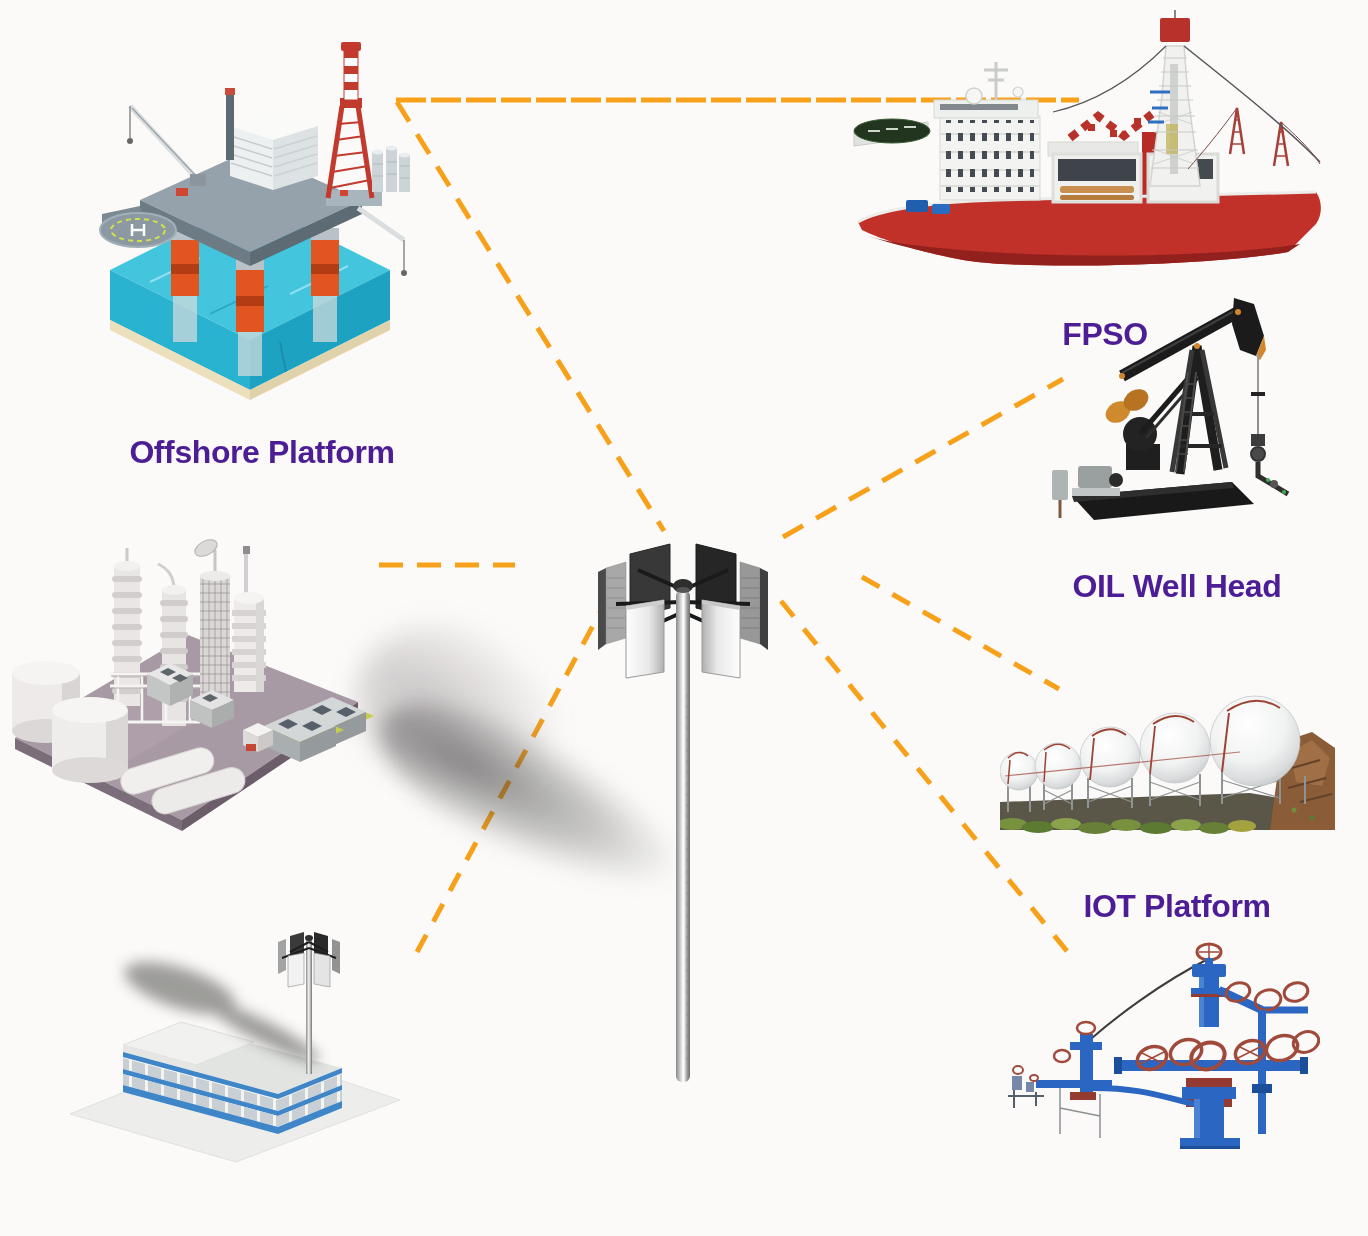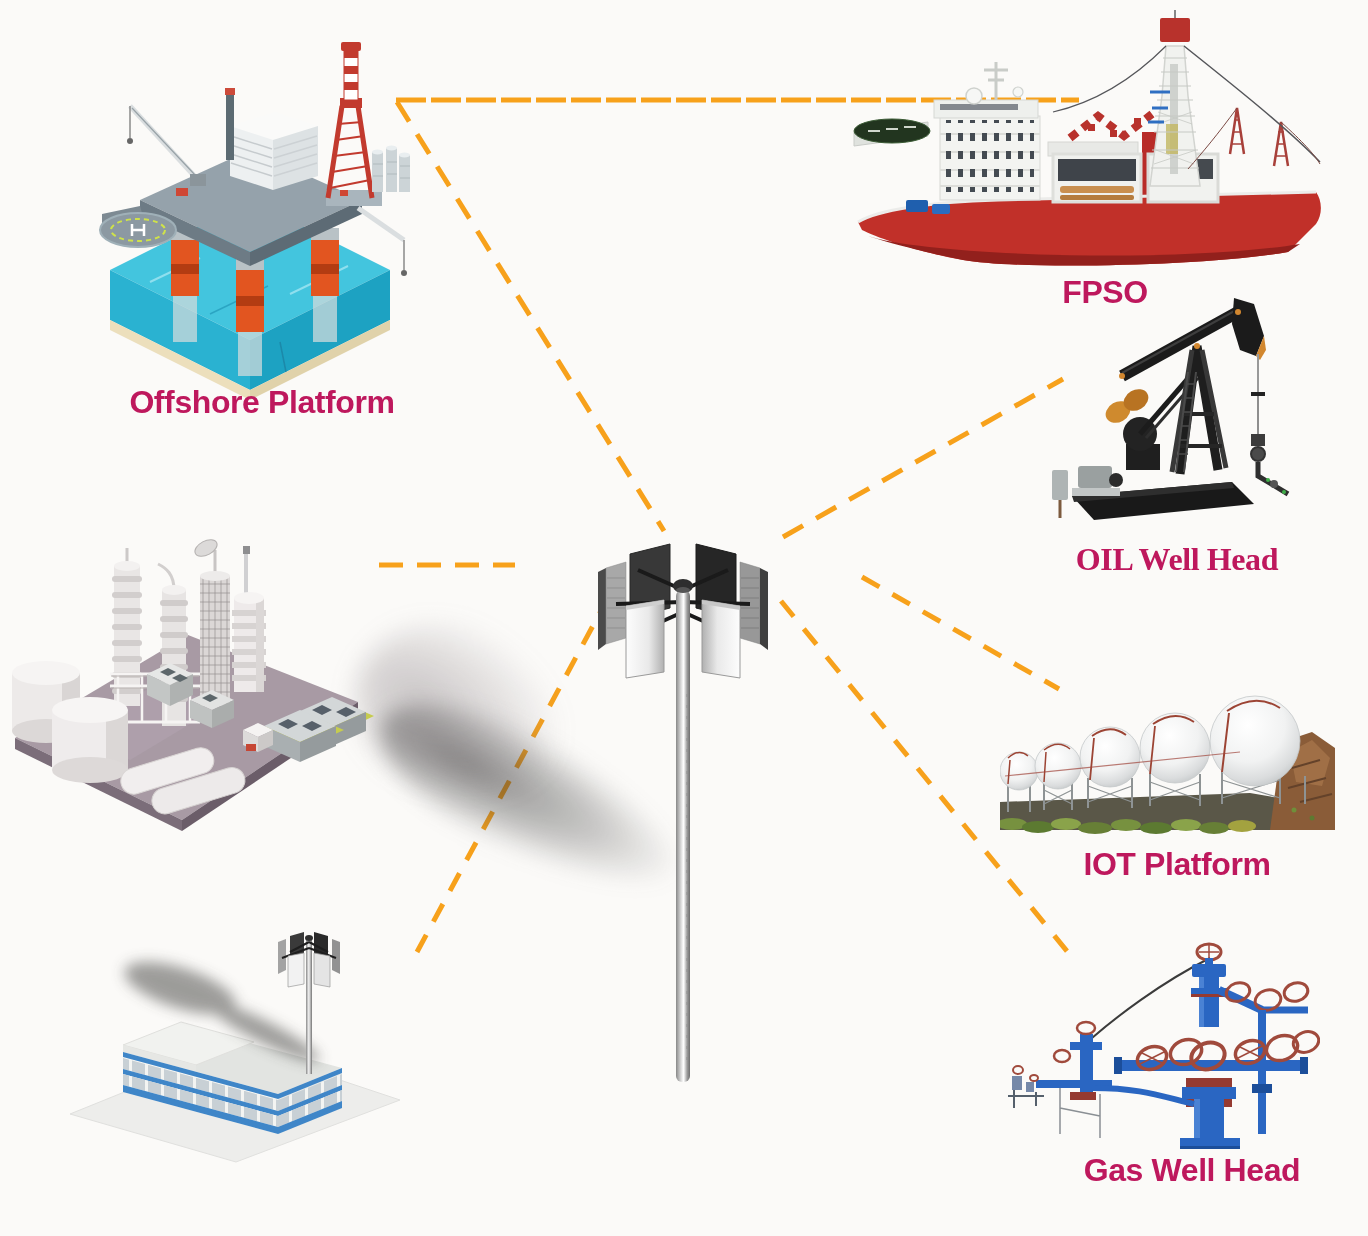--- a/index.html
+++ b/index.html
@@ -1,21 +1,21 @@
 <!DOCTYPE html>
 <html><head>
 <meta charset="utf-8">
 <style>
   html,body{margin:0;padding:0;background:#fbfaf8;}
   .canvas{position:relative;width:1368px;height:1236px;background:#fbfaf8;overflow:hidden;
           font-family:"Liberation Sans",sans-serif;}
   .lines-layer{position:absolute;left:0;top:0;z-index:1;}
   .node{position:absolute;z-index:2;}
-  .node-label{position:absolute;z-index:3;font-weight:bold;font-size:32px;color:#be185d;
-              text-align:center;letter-spacing:-0.4px;line-height:36px;}
+  .node-label{position:absolute;z-index:3;font-weight:bold;font-size:32px;color:#4c1d95;
+              text-align:center;letter-spacing:-0.4px;line-height:36px;margin-top:42px;}
   .tower-shadow{position:absolute;left:378px;top:676px;width:330px;height:120px;z-index:1;
                 border-radius:50%;
                 background:radial-gradient(ellipse at 28% 50%, rgba(45,45,45,.55) 0%, rgba(70,70,70,.28) 45%, rgba(120,120,120,0) 72%);
                 transform:rotate(27deg);transform-origin:10% 50%;filter:blur(10px);}
   .plant-shadow{position:absolute;left:352px;top:628px;width:210px;height:170px;z-index:1;
                 border-radius:50%;
                 background:radial-gradient(ellipse at 30% 50%, rgba(90,80,86,.30) 0%, rgba(120,110,116,.15) 50%, rgba(140,130,136,0) 75%);
                 transform:rotate(24deg);filter:blur(12px);}
   svg{display:block;}
 </style>
@@ -121,21 +121,21 @@
         <path d="M106,134 L42,66" stroke="#98a2a7" stroke-width="1.2"></path>
         <rect x="100" y="132" width="16" height="12" fill="#8b959b"></rect>
         <path d="M40,64 V96" stroke="#8a8a8a" stroke-width="1.5"></path>
           <circle cx="40" cy="99" r="3" fill="#666"></circle>
         <path d="M268,166 L314,198" stroke="#dadee0" stroke-width="5"></path>
         <path d="M314,198 V228" stroke="#8a8a8a" stroke-width="1.5"></path>
           <circle cx="314" cy="231" r="3" fill="#666"></circle>
       </g>
     </svg>
   </div>
-  <div class="node-label" style="left:62px;top:384px;width:400px;">Offshore Platform</div>
+  <div class="node-label" style="left:62px;top:392px;width:400px;">Offshore Platform</div>
 
   <div class="node" style="left:848px;top:4px;">
     <svg width="480" height="285" viewBox="0 0 480 285">
       <defs>
         <pattern id="fp-win" width="12" height="18" patternUnits="userSpaceOnUse">
           <rect width="12" height="18" fill="none"></rect>
           <rect x="2" y="3" width="5" height="8" fill="#444b52"></rect>
         </pattern>
       </defs>
 
@@ -246,21 +246,21 @@
         <circle cx="232" cy="200" r="4" fill="#555555"></circle>
         <circle cx="226" cy="196" r="2" fill="#3fae49"></circle>
         <circle cx="242" cy="208" r="2" fill="#3fae49"></circle>
       </g>
       <g>
         <rect x="10" y="186" width="16" height="30" rx="2" fill="#aeb4b4"></rect>
         <path d="M18,216 V234" stroke="#7c5a3e" stroke-width="3"></path>
       </g>
     </svg>
   </div>
-  <div class="node-label" style="left:1027px;top:541px;width:300px;font-family:Liberation Serif, serif;">OIL Well Head</div>
+  <div class="node-label" style="left:1027px;top:526px;width:300px;">OIL Well Head</div>
 
   <div class="node" style="left:1000px;top:690px;">
     <svg width="335" height="145" viewBox="0 0 335 145">
       <defs>
         <radialGradient id="io-sph" cx="42%" cy="32%" r="75%">
           <stop offset="0%" stop-color="#ffffff"></stop>
           <stop offset="55%" stop-color="#f1f2f2"></stop>
           <stop offset="82%" stop-color="#dadcdd"></stop>
           <stop offset="100%" stop-color="#bfc3c4"></stop>
         </radialGradient>
@@ -365,21 +365,20 @@
 
       <g>
         <rect x="12" y="138" width="10" height="14" fill="#7588a8"></rect>
         <rect x="26" y="144" width="8" height="10" fill="#7588a8"></rect>
         <ellipse cx="18" cy="132" rx="5" ry="4" fill="none" stroke="#a04a3c" stroke-width="2"></ellipse>
         <ellipse cx="34" cy="140" rx="4" ry="3" fill="none" stroke="#a04a3c" stroke-width="2"></ellipse>
         <path d="M8,158 H44 M14,152 V170 M36,154 V168" stroke="#55606c" stroke-width="2"></path>
       </g>
     </svg>
   </div>
-  <div class="node-label" style="left:1042px;top:1152px;width:300px;">Gas Well Head</div>
 
   <div class="node" style="left:10px;top:534px;">
     <svg width="372" height="312" viewBox="0 0 372 312">
 
       <g>
         <polygon points="5,204 178,101 348,168 172,286" fill="#a89aa4"></polygon>
         <polygon points="5,204 172,286 172,297 5,215" fill="#7b6d79"></polygon>
         <polygon points="348,168 172,286 172,297 348,179" fill="#6b5d69"></polygon>
         <polygon points="60,200 150,148 210,172 120,226" fill="#b2a4b0" opacity=".55"></polygon>
       </g>

